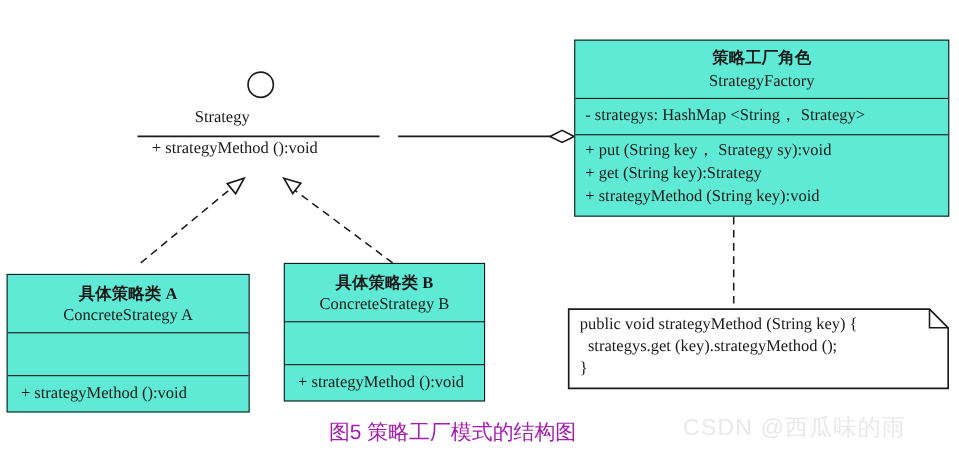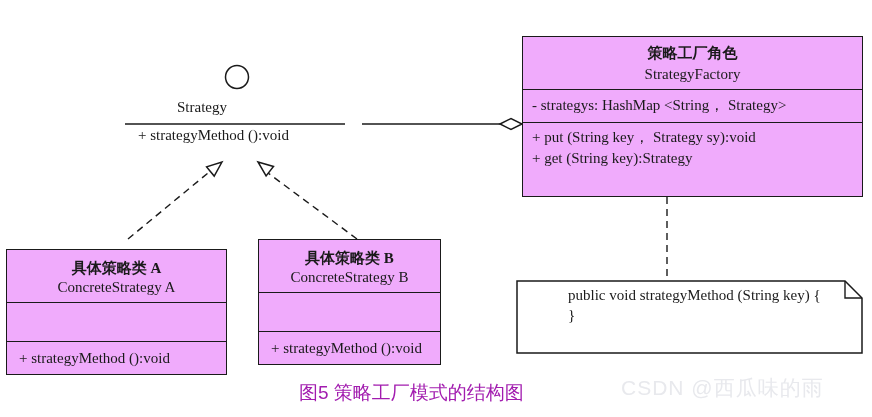--- a/index.html
+++ b/index.html
@@ -7,39 +7,39 @@
     position:relative;width:872px;height:417px;background:#ffffff;
     font-family:"Liberation Serif", serif;color:#1a1a1a;overflow:hidden;
   }
   .layer{position:absolute;left:0;top:0;}
   .layer line{stroke:#1a1a1a;stroke-width:1.5;}
   .layer .dash{stroke-dasharray:7 5;stroke-width:1.4;}
   .shape{fill:#ffffff;stroke:#1a1a1a;stroke-width:1.5;}
   .nofill{fill:none;stroke:#1a1a1a;stroke-width:1.4;}
   .txt{position:absolute;font-size:15px;white-space:nowrap;}
   .center{text-align:left;}
-  .clsbox{position:absolute;border:1.6px solid #1a1a1a;box-sizing:border-box;background:#f0abfc;}
+  .clsbox{position:absolute;border:1.6px solid #1a1a1a;box-sizing:border-box;background:#5eead4;}
   .comp{box-sizing:border-box;overflow:hidden;}
   .comp + .comp{border-top:1.6px solid #1a1a1a;}
   .zh{font-weight:bold;font-size:15px;line-height:21px;}
   .en{font-size:15px;line-height:20px;}
   .attrline,.methline{font-size:15px;line-height:21px;white-space:nowrap;}
   #factory{left:522px;top:36px;width:341px;height:161px;}
   #factory .title{height:52px;padding-top:6px;text-align:center;}
   #factory .attrs{height:33px;padding:5px 0 0 9px;}
   #factory .methods{padding:4px 0 0 9px;}
   #boxA{left:6px;top:249px;width:221px;height:126px;}
   #boxB{left:258px;top:239px;width:183px;height:126px;}
   .small-title{height:52px;padding-top:8px;text-align:center;}
   .small-title .zh{line-height:20px;}
   .small-title .en{line-height:19px;}
   .empty-attrs{height:39px;}
   .single-method{padding:6px 0 0 12px;}
   .notetext{position:absolute;left:527px;top:285px;font-size:15px;line-height:20px;}
-  .codeline{white-space:pre;margin-left:41px;}
+  .codeline{white-space:pre;}
   .caption{
     position:absolute;left:299px;top:380px;font-size:19px;color:#a21caf;
     font-family:"Liberation Sans", sans-serif;white-space:nowrap;
   }
   .watermark{
     position:absolute;left:621px;top:374px;font-size:21px;color:#e8e9ed;
     font-family:"Liberation Sans", sans-serif;white-space:nowrap;letter-spacing:1px;
   }
 </style>
 </head>
@@ -75,20 +75,21 @@
     <div class="comp title">
       <div class="zh">策略工厂角色</div>
       <div class="en">StrategyFactory</div>
     </div>
     <div class="comp attrs">
       <div class="attrline">- strategys: HashMap &lt;String， Strategy&gt;</div>
     </div>
     <div class="comp methods">
       <div class="methline">+ put (String key， Strategy sy):void</div>
       <div class="methline">+ get (String key):Strategy</div>
+      <div class="methline">+ strategyMethod (String key):void</div>
     </div>
   </div>
 
   <div class="clsbox" id="boxA">
     <div class="comp small-title">
       <div class="zh">具体策略类 A</div>
       <div class="en">ConcreteStrategy A</div>
     </div>
     <div class="comp empty-attrs"></div>
     <div class="comp single-method">
@@ -102,19 +103,20 @@
       <div class="en">ConcreteStrategy B</div>
     </div>
     <div class="comp empty-attrs"></div>
     <div class="comp single-method">
       <div class="methline">+ strategyMethod ():void</div>
     </div>
   </div>
 
   <div class="notetext">
     <div class="codeline">public void strategyMethod (String key) {</div>
+    <div class="codeline">  strategys.get (key).strategyMethod ();</div>
     <div class="codeline">}</div>
   </div>
 
   <div class="caption">图5 策略工厂模式的结构图</div>
   <div class="watermark">CSDN @西瓜味的雨</div>
 
 </div>
 
 </body></html>

